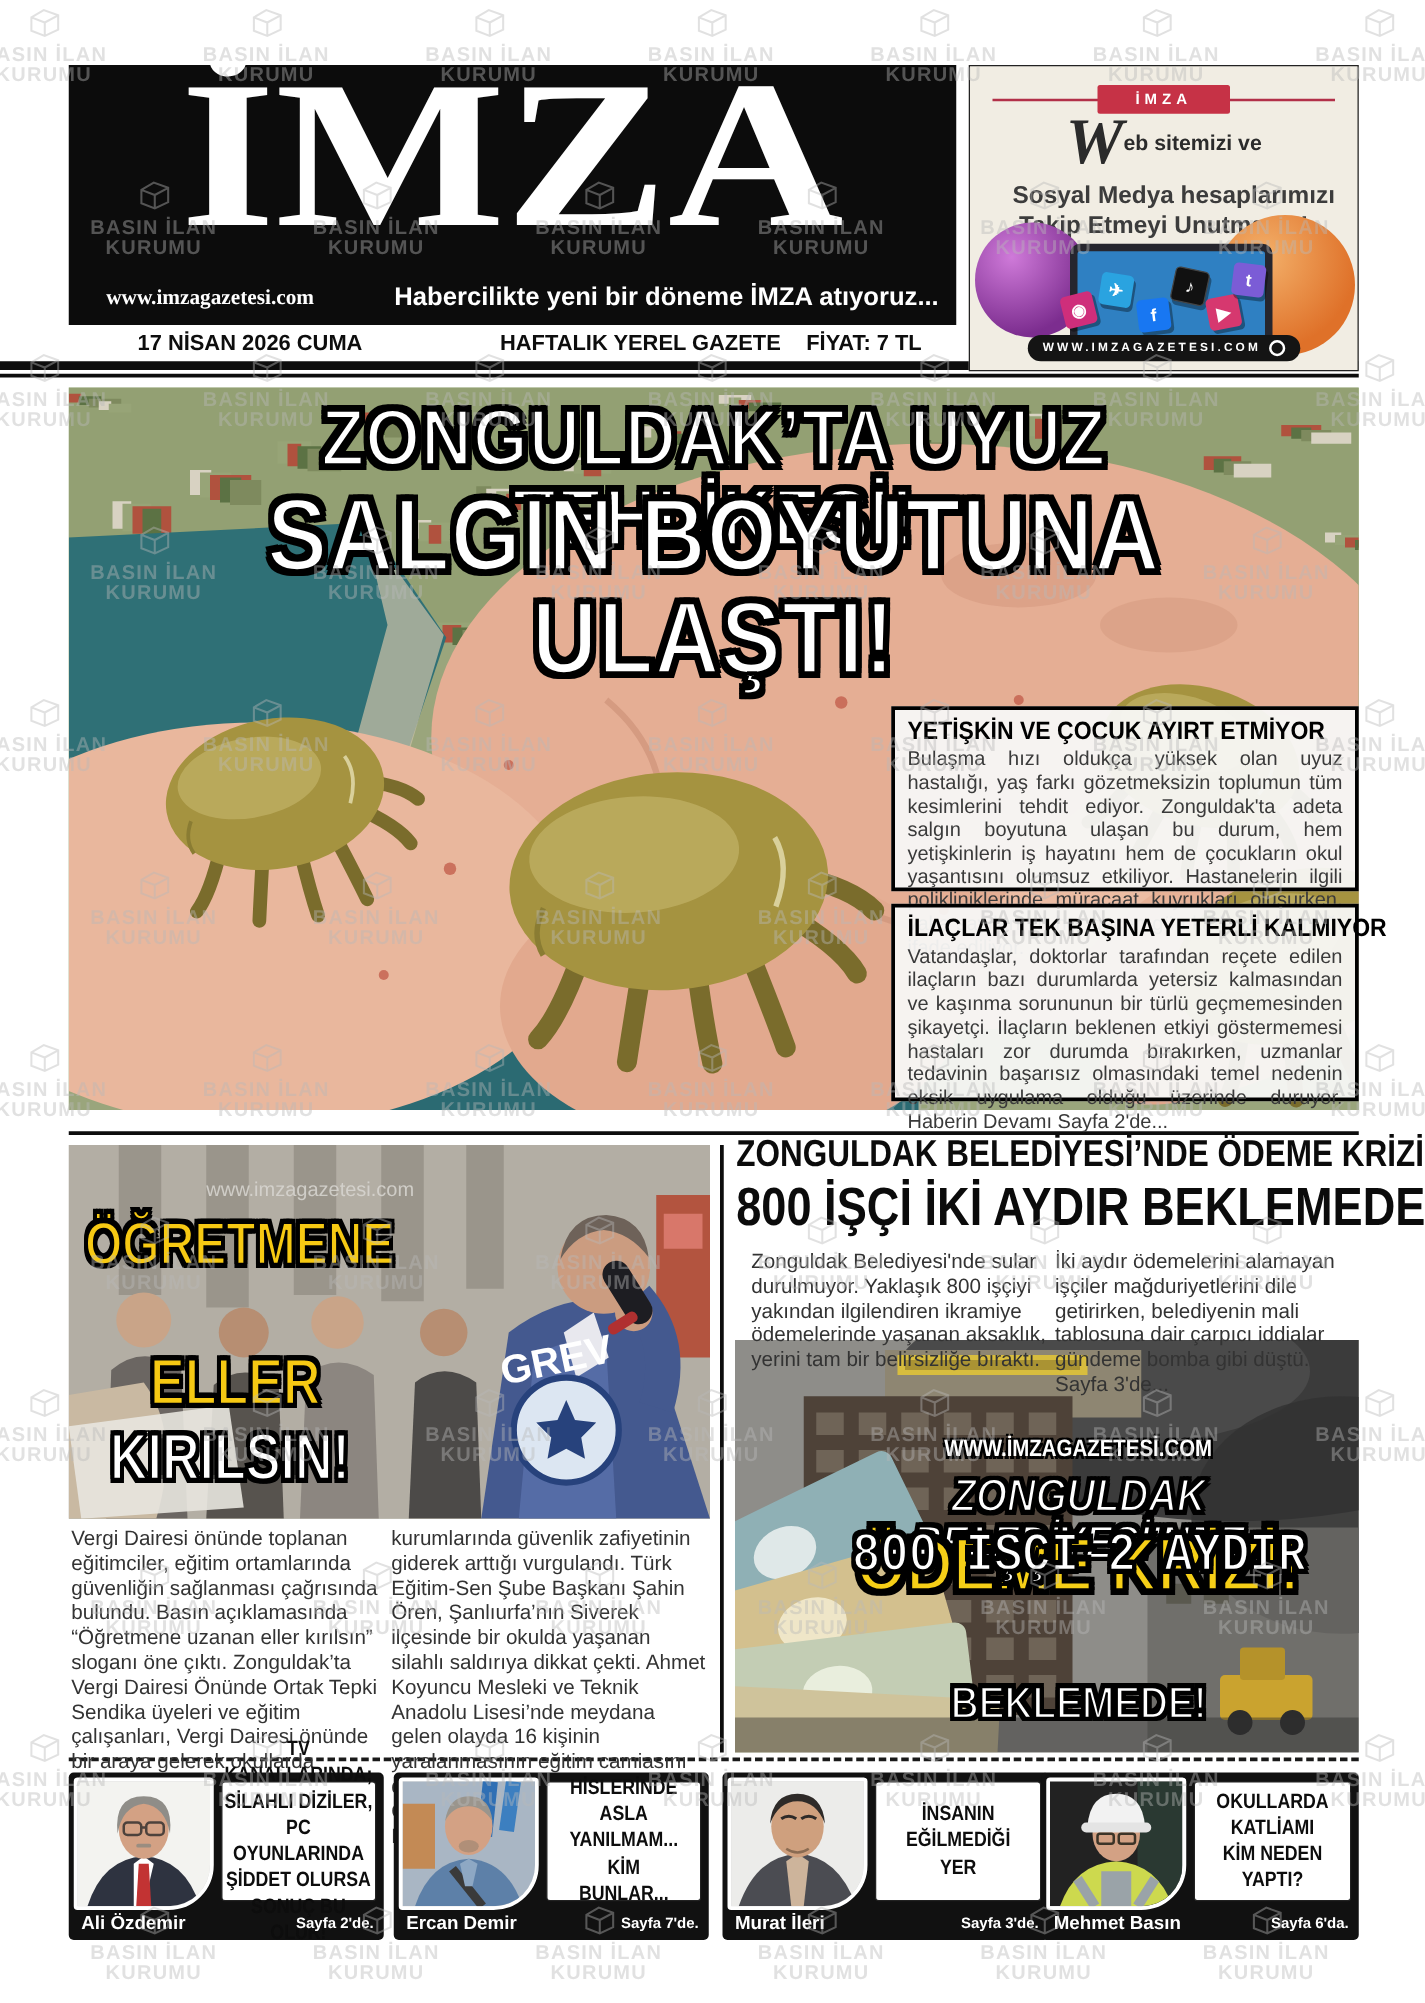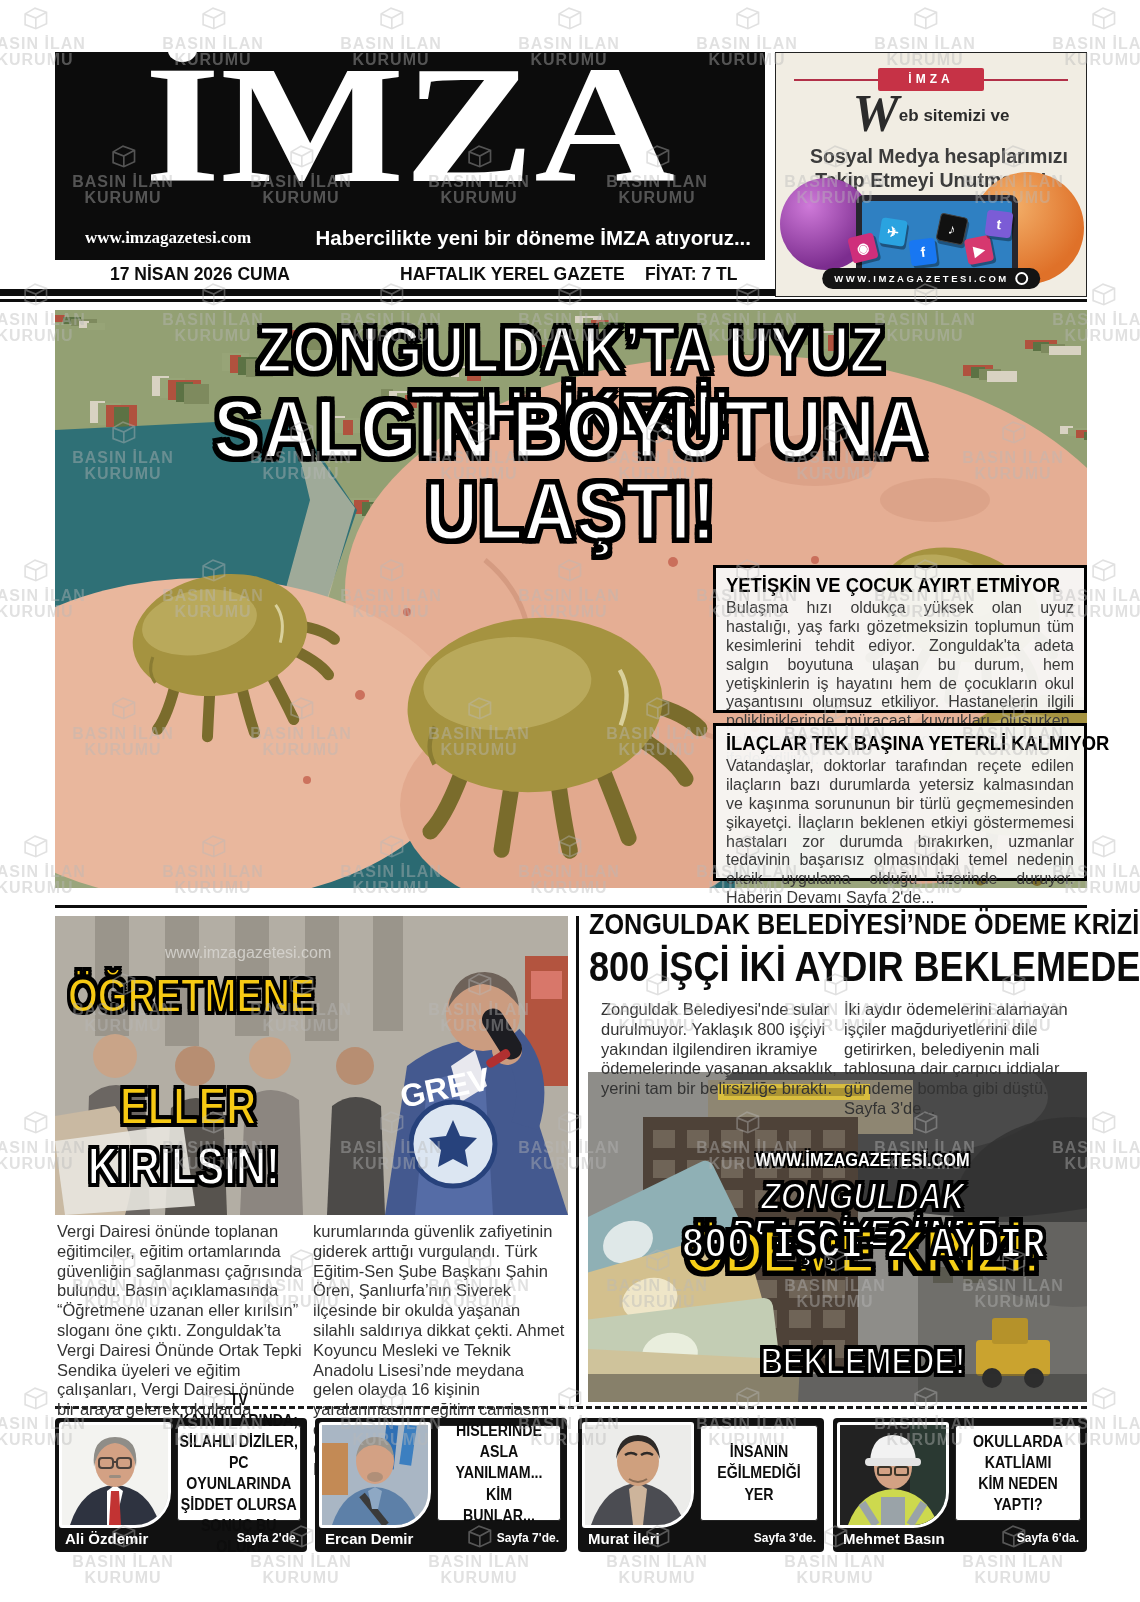--- a/index.html
+++ b/index.html
@@ -106,21 +106,21 @@
   .p-ol span{display:inline-block;transform:scaleX(.86);transform-origin:center;}
   #p-site{top:1150px;font-size:19px;color:#fff;text-shadow:2px 2px 0 #000,-2px 2px 0 #000,2px -2px 0 #000,-2px -2px 0 #000;}
   #p-ol1{top:1178px;font-size:37px;color:#fff;font-style:italic;}
   #p-ol2{top:1222px;font-size:60px;color:#f6cf17;}
   #p-ol3{top:1223px;font-size:44px;color:#fff;font-family:Liberation Mono, monospace;}
   #p-ol4{top:1344px;font-size:36px;color:#fff;}
 
   
   .teaser{position:absolute;top:1418px;height:134px;background:#111;z-index:5;border-radius:4px;}
   #teaser1{left:55px;width:252px;} #teaser2{left:315px;width:252px;}
-  #teaser3{left:578px;width:246px;} #teaser4{left:833px;width:254px;}
+  #teaser3{left:578px;width:246px;padding-left:15px;} #teaser4{left:833px;width:254px;}
   .tz-photo{position:absolute;left:4px;top:4px;width:106px;height:100px;border:3px solid #fff;
     border-radius:3px 3px 36px 3px;overflow:hidden;background:#ddd;}
   .tz-photo svg{display:block;width:100%;height:100%;}
   .tz-panel{position:absolute;left:122px;top:7px;right:6px;height:96px;background:#fff;border:1px solid #222;
     border-radius:3px;display:flex;align-items:center;justify-content:center;text-align:center;padding:2px 6px;box-sizing:border-box;}
   .tz-text{font-weight:900;font-size:16.5px;color:#0d0d0d;line-height:1.28;transform:scaleX(.86);}
   .tz-name{position:absolute;left:10px;bottom:5px;color:#fff;font-weight:700;font-size:15px;}
   .tz-page{position:absolute;right:8px;bottom:7px;color:#fff;font-weight:600;font-size:12px;}
 </style>
 </head>

